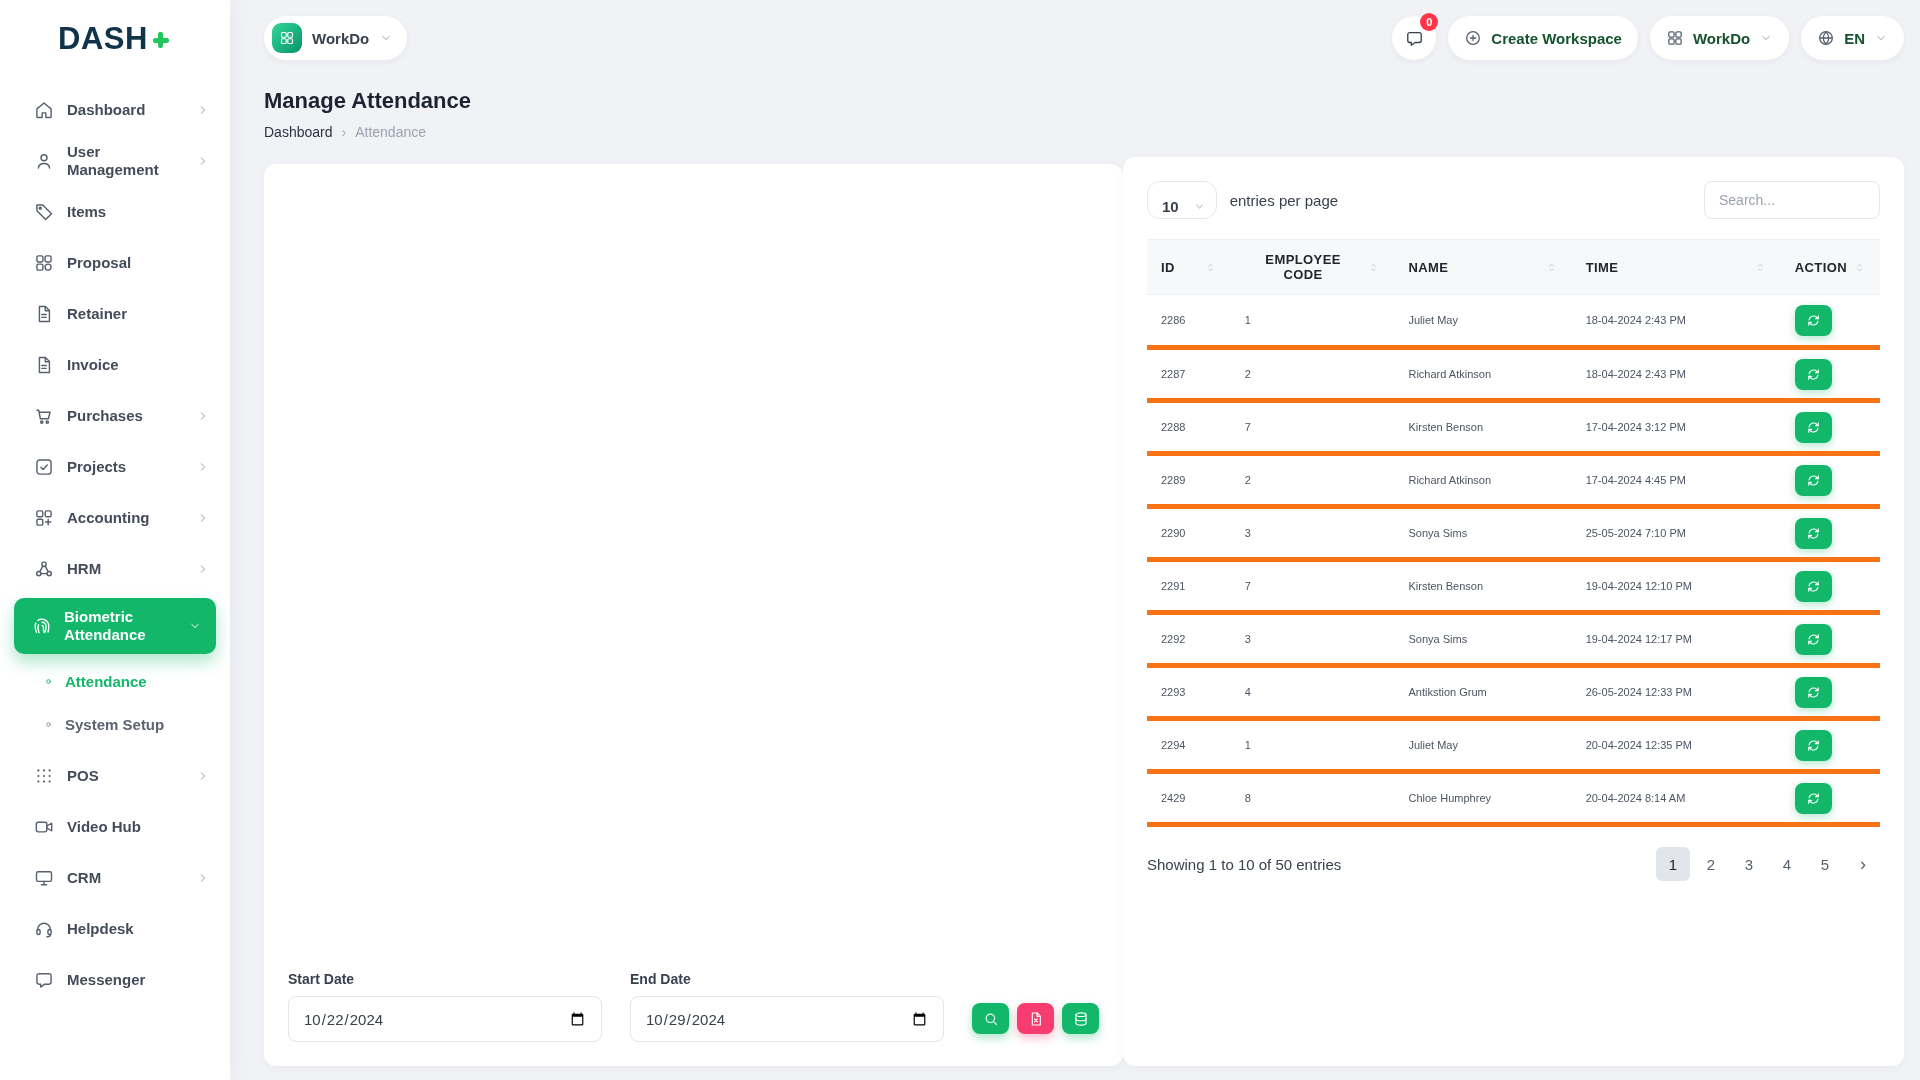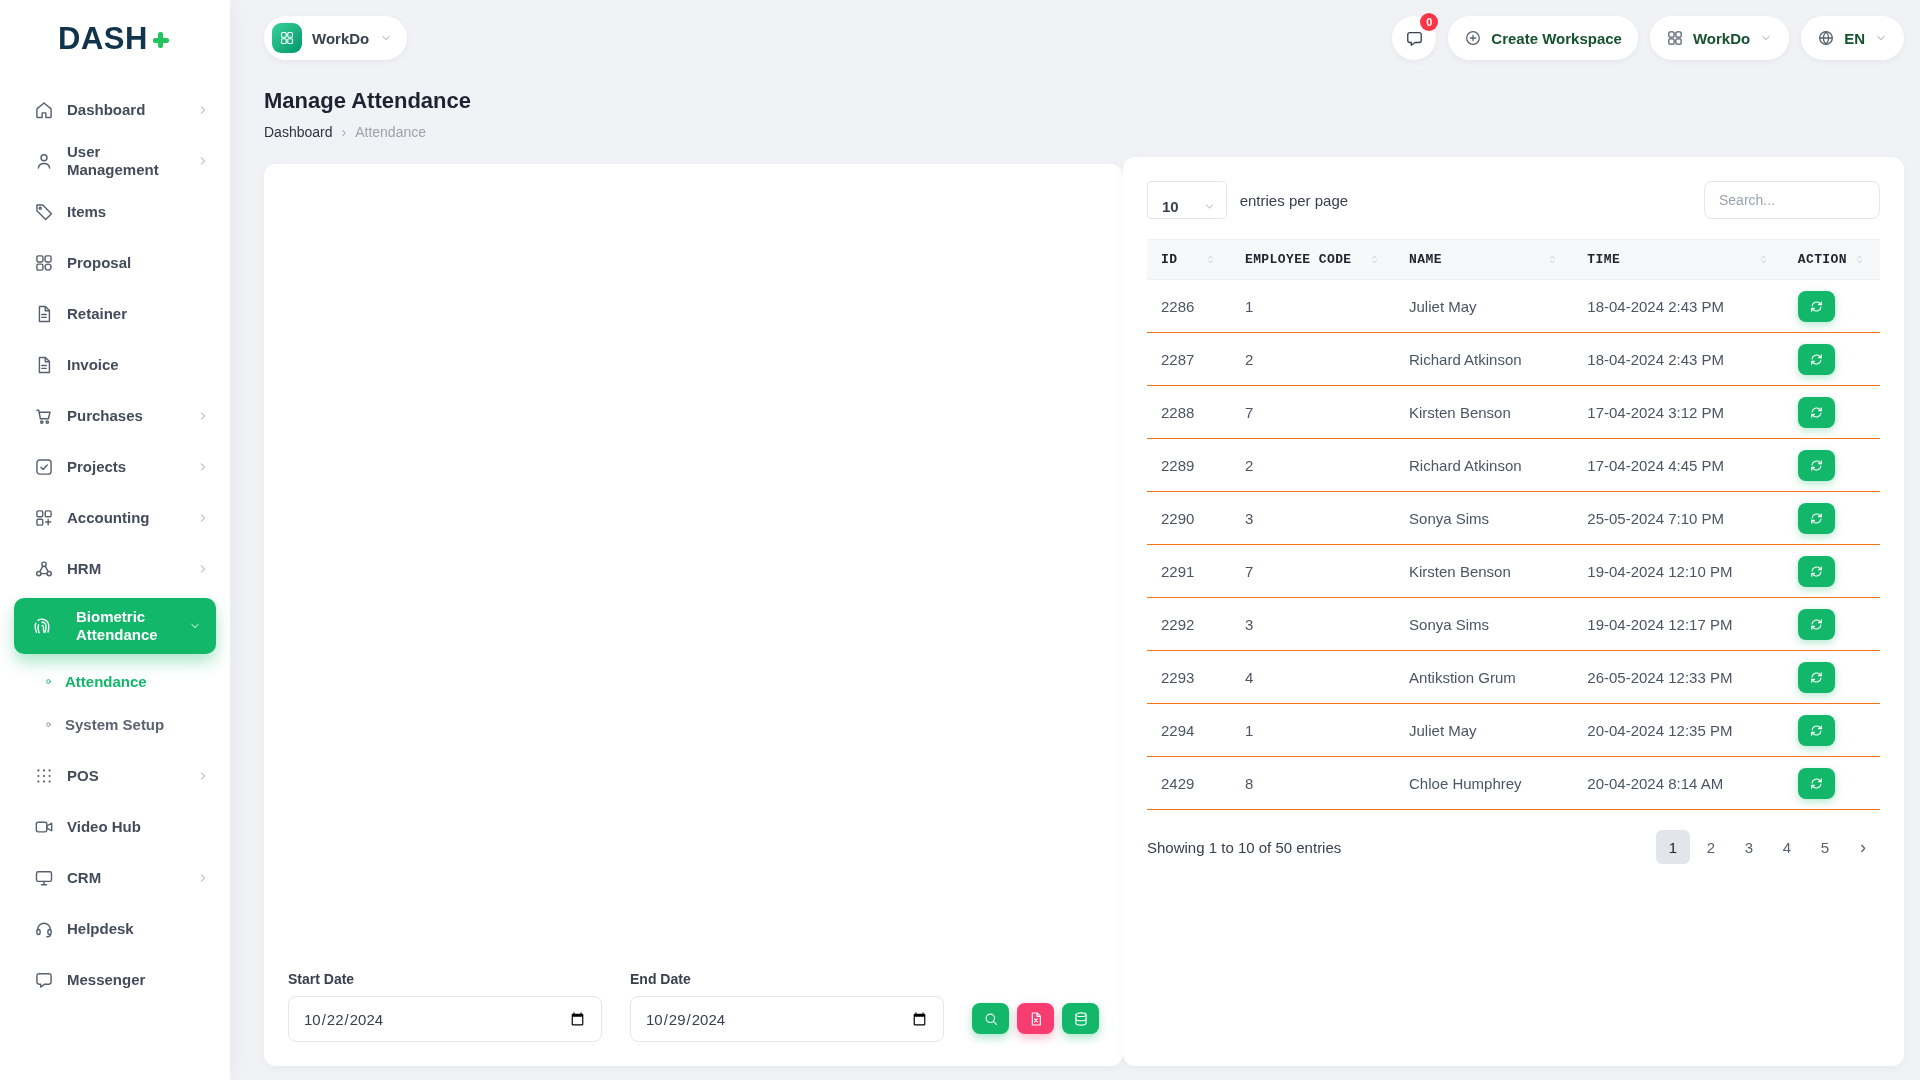--- a/index.html
+++ b/index.html
@@ -36,21 +36,21 @@
     padding: 0 20px 0 34px; height: 51px;
     color: #444c5b; font-size: 15px; font-weight: 600;
   }
   .nav-ic { color: #57606e; display: flex; }
   .nav-lb { flex: 1; line-height: 1.2; }
   .nav-ch { color: #9aa3b0; display: flex; }
   .nav-ch .ic { width: 14px; height: 14px; }
   .nav-item.active {
     background: #12b76a; color: #fff;
     margin: 4px 14px; padding: 10px 14px 10px 18px;
-    border-radius: 10px; height: auto; gap: 24px;
+    border-radius: 10px; height: auto; gap: 12px;
     box-shadow: 0 8px 16px rgba(18,183,106,.35);
   }
   .nav-item.active .nav-ic, .nav-item.active .nav-ch { color: #fff; }
   .nav-sub { padding: 2px 0 4px; }
   .nav-subitem {
     display: flex; align-items: center; gap: 10px;
     padding-left: 42px; height: 43px;
     font-size: 15px; font-weight: 600; color: #5b6470;
   }
   .nav-subitem .sub-ic { display: flex; color: #8b93a2; }
@@ -126,45 +126,45 @@
   }
   .sq-btn .ic { width: 16px; height: 16px; }
   .sq-btn.green { background: #12b76a; box-shadow: 0 4px 10px rgba(18,183,106,.35); }
   .sq-btn.pink  { background: #f73d6f; box-shadow: 0 4px 10px rgba(247,61,111,.35); }
 
   .table-card { margin-top: 17px; padding: 24px; flex: 1; display: flex; flex-direction: column; }
   .table-controls { display: flex; align-items: center; justify-content: space-between; margin-bottom: 20px; }
   .entries { display: flex; align-items: center; gap: 13px; }
   .select-pill {
     height: 38px; min-width: 68px;
-    border: 1px solid #e3e6ec; border-radius: 4px;
-    display: flex; align-items: center; justify-content: space-between; gap: 24px;
+    border: 1px solid #e3e6ec; border-radius: 13px;
+    display: flex; align-items: center; justify-content: space-between; gap: 14px;
     padding: 12px 10px 0 14px; font-size: 15px; font-weight: 600; color: #39414f; background: #fff;
   }
   .select-pill .chev .ic { width: 13px; height: 13px; }
   .muted-label { font-size: 15px; color: #39414f; }
   .search-input {
     width: 176px; height: 38px;
     border: 1px solid #e3e6ec; border-radius: 8px;
     padding: 0 14px; font-size: 14px; color: #39414f; outline: none;
   }
   .search-input::placeholder { color: #9aa3b0; }
 
   .data-table { width: 100%; border-collapse: collapse; }
   .c0 { width: 11.5%; } .c1 { width: 22.5%; } .c2 { width: 24.5%; } .c3 { width: 29%; } .c4 { width: 12.5%; }
   thead tr { background: #f7f8fa; }
   th {
     text-align: center; font-size: 13px; font-weight: 700; color: #21252f;
     letter-spacing: .4px; padding: 12px 14px;
-    border-top: 1px solid #eef0f4; border-bottom: 1px solid #eef0f4; font-family: Liberation Mono, monospace;
+    border-top: 1px solid #eef0f4; border-bottom: 1px solid #eef0f4;
   }
   .th-inner { display: flex; align-items: center; justify-content: space-between; gap: 6px; }
   .sort { color: #c3c9d3; display: flex; }
   .sort .ic { width: 13px; height: 13px; }
-  td { font-size: 15px; color: #4b5563; padding: 0 14px; height: 53px; border-bottom: 1px solid #f97316; }
+  td { font-size: 11px; color: #4b5563; padding: 0 14px; height: 53px; border-bottom: 5px solid #f97316; }
   .act-btn {
     width: 37px; height: 31px; border-radius: 8px;
     background: #12b76a; color: #fff;
     display: flex; align-items: center; justify-content: center;
     box-shadow: 0 3px 8px rgba(18,183,106,.3);
   }
   .act-btn .ic { width: 15px; height: 15px; }
 
   .table-footer { display: flex; align-items: center; justify-content: space-between; margin-top: 20px; }
   .entries-info { font-size: 15px; color: #39414f; }

